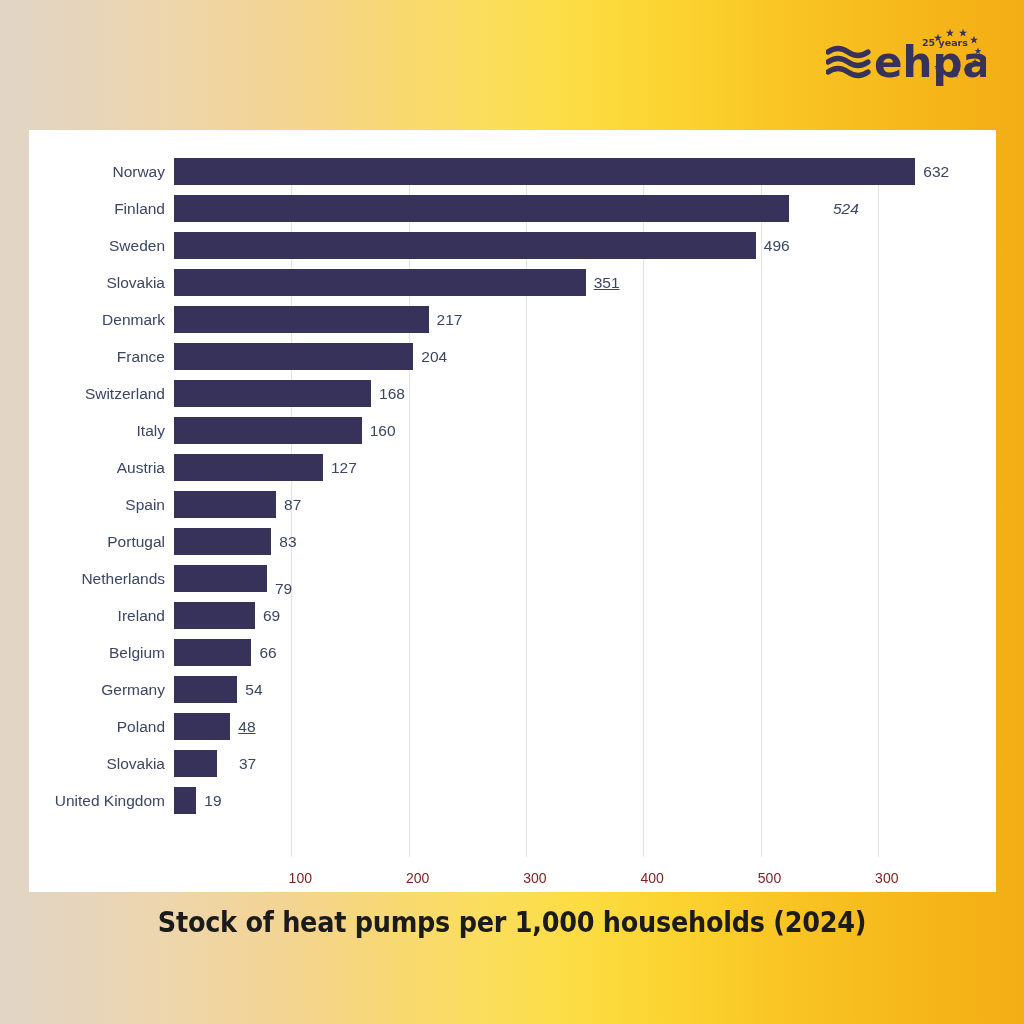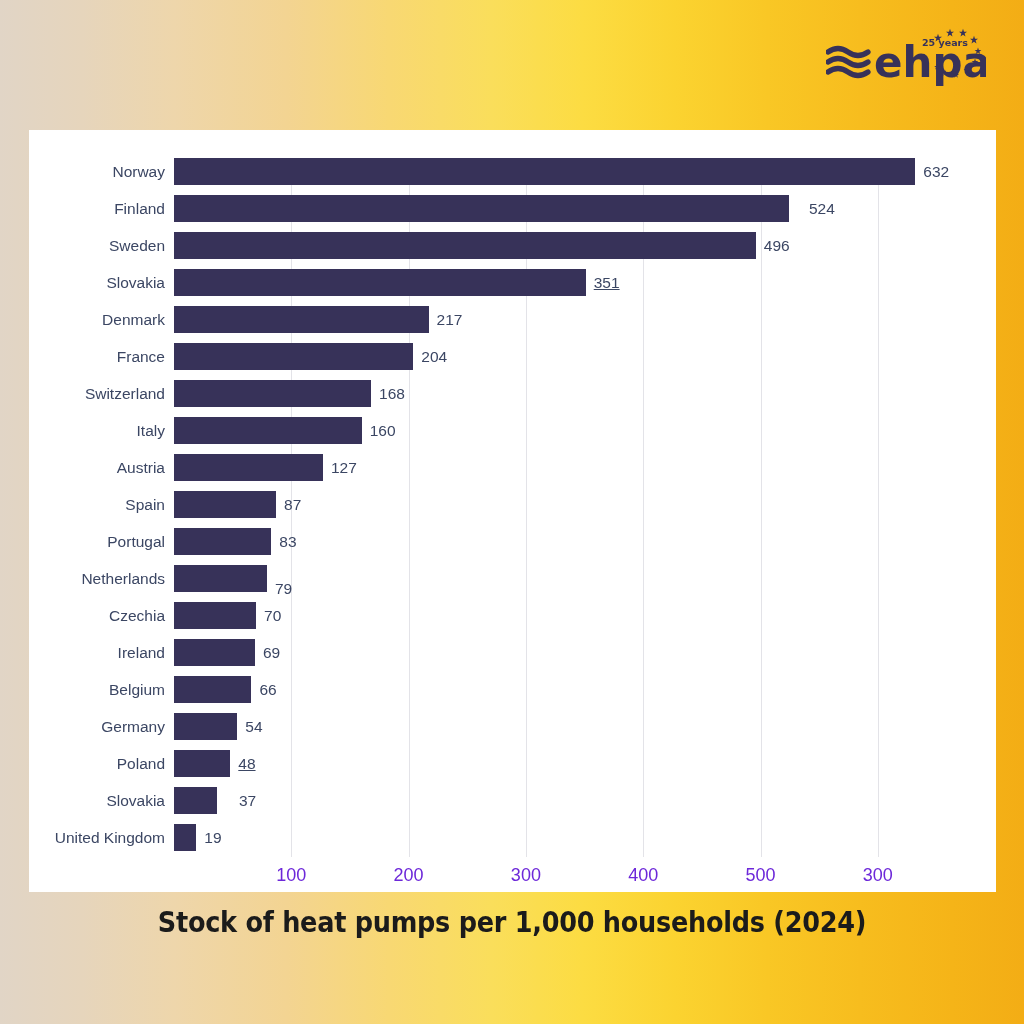--- a/index.html
+++ b/index.html
@@ -69,23 +69,24 @@
     position: absolute;
     top: 28px;
     bottom: 35px;
     width: 1px;
     background: #e3e3e8;
   }
   .axis-tick-label {
     position: absolute;
     bottom: 6px;
     transform: translateX(-50%);
-    font-size: 18px;
-    color: #6d28d9;
+    font-size: 14px;
+    color: #7f1d1d;
     white-space: nowrap;
+    margin-left: 9px;
   }
 
   .rows {
     position: absolute;
     left: 0;
     top: 28px;
     width: 967px;
   }
 
   .row {
@@ -188,21 +189,21 @@
         </div>
       <div class="rows" id="rows">
           <div class="row">
             <div class="cat-label">Norway</div>
             <div class="bar" style="width: 741.336px; background: rgb(55, 50, 89);"></div>
             <div class="val-label" style="left: 894.336px;">632</div>
           </div>
           <div class="row">
             <div class="cat-label">Finland</div>
             <div class="bar" style="width: 614.652px; background: rgb(55, 50, 89);"></div>
-            <div class="val-label" style="left: 780px;">524</div>
+            <div class="val-label" style="left: 804px; font-style: italic;">524</div>
           </div>
           <div class="row">
             <div class="cat-label">Sweden</div>
             <div class="bar" style="width: 581.808px; background: rgb(55, 50, 89);"></div>
             <div class="val-label" style="left: 734.808px;">496</div>
           </div>
           <div class="row">
             <div class="cat-label">Slovakia</div>
             <div class="bar" style="width: 411.723px; background: rgb(55, 50, 89);"></div>
             <div class="val-label" style="left: 564.723px; text-decoration: underline;">351</div>
@@ -241,25 +242,20 @@
             <div class="cat-label">Portugal</div>
             <div class="bar" style="width: 97.359px; background: rgb(55, 50, 89);"></div>
             <div class="val-label" style="left: 250.359px;">83</div>
           </div>
           <div class="row">
             <div class="cat-label">Netherlands</div>
             <div class="bar" style="width: 92.667px; background: rgb(55, 50, 89);"></div>
             <div class="val-label" style="left: 246px; margin-top: 10px;">79</div>
           </div>
           <div class="row">
-            <div class="cat-label">Czechia</div>
-            <div class="bar" style="width: 82.11px; background: rgb(55, 50, 89);"></div>
-            <div class="val-label" style="left: 235.11px;">70</div>
-          </div>
-          <div class="row">
             <div class="cat-label">Ireland</div>
             <div class="bar" style="width: 80.937px; background: rgb(55, 50, 89);"></div>
             <div class="val-label" style="left: 233.937px;">69</div>
           </div>
           <div class="row">
             <div class="cat-label">Belgium</div>
             <div class="bar" style="width: 77.418px; background: rgb(55, 50, 89);"></div>
             <div class="val-label" style="left: 230.418px;">66</div>
           </div>
           <div class="row">

